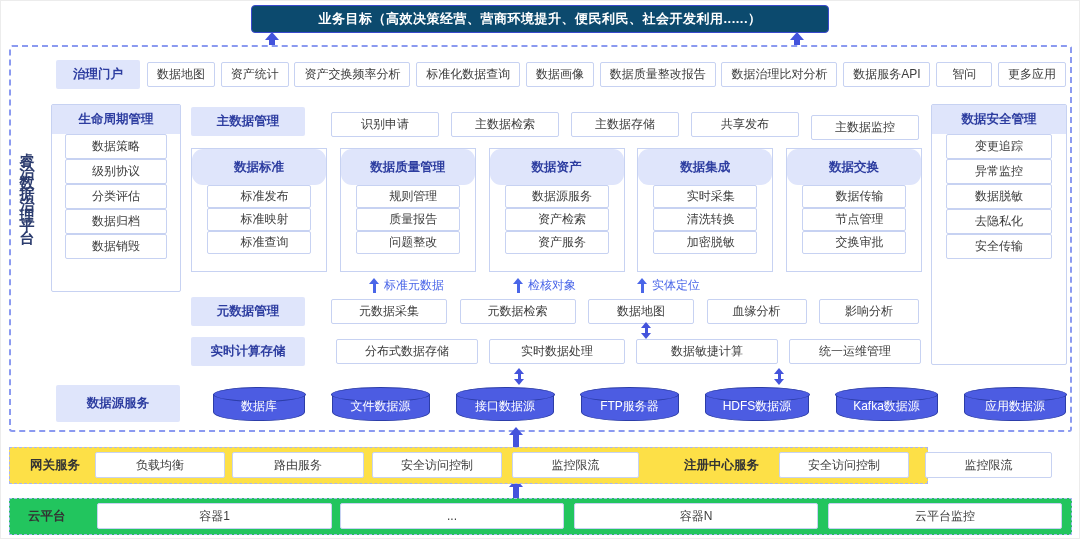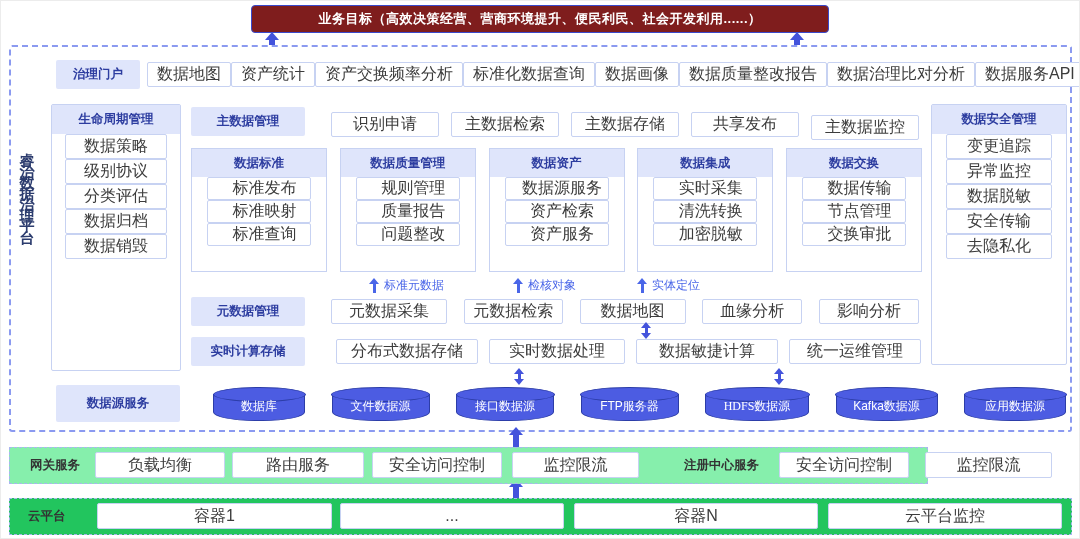--- a/index.html
+++ b/index.html
@@ -2,53 +2,53 @@
 <html><head>
 <meta charset="utf-8">
 <style>
   * { box-sizing: border-box; margin: 0; padding: 0; }
   html,body { width:1080px; height:539px; }
   body { font-family: "Liberation Sans", "DejaVu Sans", sans-serif; background:#fff; }
   .page { position:relative; width:1080px; height:539px; background:#fff; border:1px solid #ececec; overflow:hidden; }
 
   
   .banner { position:absolute; left:250px; top:4px; width:578px; height:28px;
-    background:#7f1d1d; border:1px solid #3a49cc; border-radius:4px; color:#fff;
+    background:#0c4a6e; border:1px solid #3a49cc; border-radius:4px; color:#fff;
     font-size:13px; font-weight:700; display:flex; align-items:center; justify-content:center; letter-spacing:.5px; }
 
   
   .main-box  { position:absolute; left:8px; top:44px;  width:1063px; height:387px; border:2px dashed #8b9af0; border-radius:3px; background:#fff; }
-  .gw-box    { position:absolute; left:8px; top:446px; width:919px; height:37px;  border:1.5px dashed #a9b5f0; background:#86efac; }
+  .gw-box    { position:absolute; left:8px; top:446px; width:919px; height:37px;  border:1.5px dashed #a9b5f0; background:#fde047; }
   .cloud-box { position:absolute; left:8px; top:497px; width:1063px; height:37px;  border:1.5px dashed #a9b5f0; background:#22c55e; }
 
   .vtitle { position:absolute; left:16px; top:140px; writing-mode:vertical-rl; text-orientation:upright;
     font-size:15px; font-weight:700; color:#2c3c6e; letter-spacing:11px; }
 
   .hdr { position:absolute; background:#dfe5fb; color:#2d3da0; font-weight:700; font-size:12.5px;
     display:flex; align-items:center; justify-content:center; border-radius:2px; }
 
-  .btn { background:#fff; border:1px solid #c7d2f2; color:#3c3c3c; font-size:16px;
+  .btn { background:#fff; border:1px solid #c7d2f2; color:#3c3c3c; font-size:12px;
     display:flex; align-items:center; justify-content:center; border-radius:2px; white-space:nowrap; }
 
   .portal-items { position:absolute; left:146px; top:61px; width:919px; height:25px; display:flex; justify-content:space-between; }
   .pbtn { height:25px; padding:0 9px; }
 
   .panel { position:absolute; border:1px solid #c7d2f2; background:#fff; border-radius:2px; display:flex; flex-direction:column; }
   .phdr { height:29px; background:#dfe5fb; color:#2d3da0; font-weight:700; font-size:12.5px;
     display:flex; align-items:center; justify-content:center; flex:0 0 auto; }
   .pbody { flex:1; display:flex; flex-direction:column; justify-content:flex-start; align-items:center; }
 
-  .lifecycle { left:50px;  top:103px; width:130px; height:267px; }
+  .lifecycle { left:50px;  top:103px; width:130px; height:188px; }
   .lifecycle .btn { width:102px; height:25px; }
   .security  { left:930px; top:103px; width:136px; height:261px; }
   .security .btn { width:106px; height:25px; }
 
   .modules { position:absolute; left:190px; top:147px; width:731px; height:124px; display:flex; justify-content:space-between; }
   .module { position:relative; width:136px; height:124px; border:1px solid #c7d2f2; background:#fff; display:flex; flex-direction:column; }
-  .module .phdr { height:28px; }
+  .module .phdr { height:36px;border-radius:11px; }
   .module .btn { width:104px; height:23px;padding-left:11px; }
 
   .row-btns { position:absolute; display:flex; justify-content:space-between; align-items:center; }
   .row-btns .btn { height:25px; }
 
   
   .flow { position:absolute; display:flex; align-items:center; gap:5px; color:#4a66e8; font-size:12px; font-weight:400; height:16px; }
   .fa { display:flex; flex-direction:column; align-items:center; height:15px; width:10px; }
   .fa .tipu { width:0; height:0; border-left:5px solid transparent; border-right:5px solid transparent; border-bottom:6px solid #4a66e8; }
   .fa .stem { width:3px; flex:1; background:#4a66e8; }
@@ -122,22 +122,22 @@
       <div class="btn">数据销毁</div>
     </div>
   </div>
 
   <div class="panel security">
     <div class="phdr">数据安全管理</div>
     <div class="pbody">
       <div class="btn">变更追踪</div>
       <div class="btn">异常监控</div>
       <div class="btn">数据脱敏</div>
+      <div class="btn">去隐私化</div>
       <div class="btn">安全传输</div>
-      <div class="btn">去隐私化</div>
     </div>
   </div>
 
   <div class="hdr" style="left:190px; top:106px; width:114px; height:29px;">主数据管理</div>
   <div class="row-btns" style="left:330px; top:108px; width:588px;">
     <div class="btn" style="width:108px;">识别申请</div>
     <div class="btn" style="width:108px;">主数据检索</div>
     <div class="btn" style="width:108px;">主数据存储</div>
     <div class="btn" style="width:108px;">共享发布</div>
     <div class="btn" style="width:108px;margin-top:6px;">主数据监控</div>
@@ -204,21 +204,21 @@
     <span class="fa">
         <i class="tipu"></i>
         <i class="stem"></i>
       </span>
     <span>实体定位</span>
   </div>
 
   <div class="hdr" style="left:190px; top:296px; width:114px; height:29px;">元数据管理</div>
   <div class="row-btns" style="left:330px; top:298px; width:588px;">
     <div class="btn" style="width:116px;">元数据采集</div>
-    <div class="btn" style="width:99px;">元数据检索</div>
+    <div class="btn" style="width:116px;">元数据检索</div>
     <div class="btn" style="width:106px;">数据地图</div>
     <div class="btn" style="width:100px;">血缘分析</div>
     <div class="btn" style="width:100px;">影响分析</div>
   </div>
 
   <div class="hdr" style="left:190px; top:336px; width:114px; height:29px;">实时计算存储</div>
   <div class="row-btns" style="left:335px; top:338px; width:585px;">
     <div class="btn" style="width:142px;">分布式数据存储</div>
     <div class="btn" style="width:136px;">实时数据处理</div>
     <div class="btn" style="width:142px;">数据敏捷计算</div>
@@ -248,21 +248,21 @@
       </div>
     <div class="cyl" style="width:98px;">
         <span>文件数据源</span>
       </div>
     <div class="cyl" style="width:98px;">
         <span>接口数据源</span>
       </div>
     <div class="cyl" style="width:98px;">
         <span>FTP服务器</span>
       </div>
-    <div class="cyl" style="width:104px;font-family:Liberation Serif, serif;">
+    <div class="cyl" style="width:104px;">
         <span>HDFS数据源</span>
       </div>
     <div class="cyl" style="width:102px;">
         <span>Kafka数据源</span>
       </div>
     <div class="cyl" style="width:102px;">
         <span>应用数据源</span>
       </div>
   </div>
 

